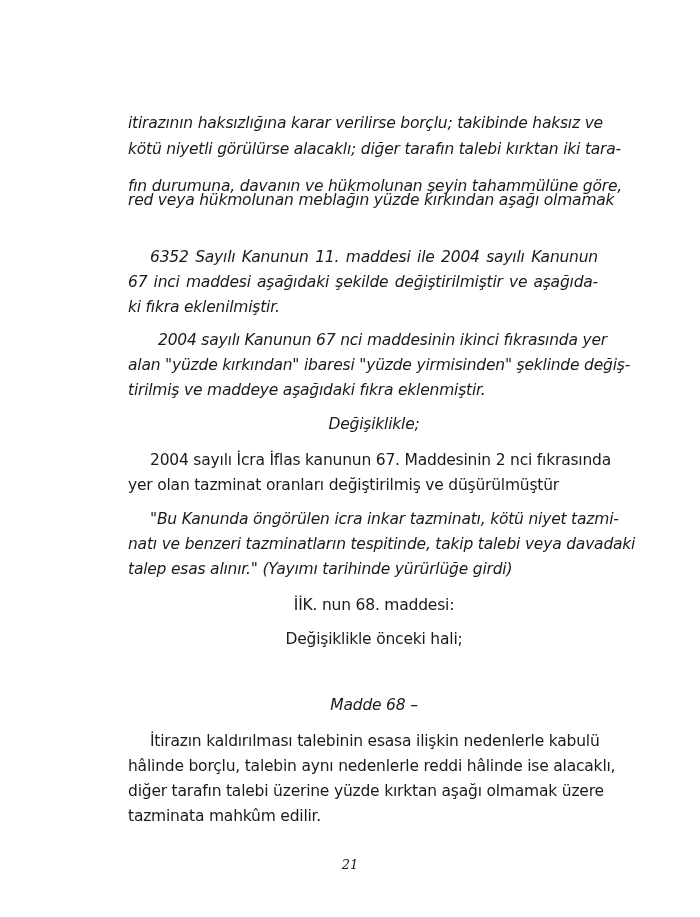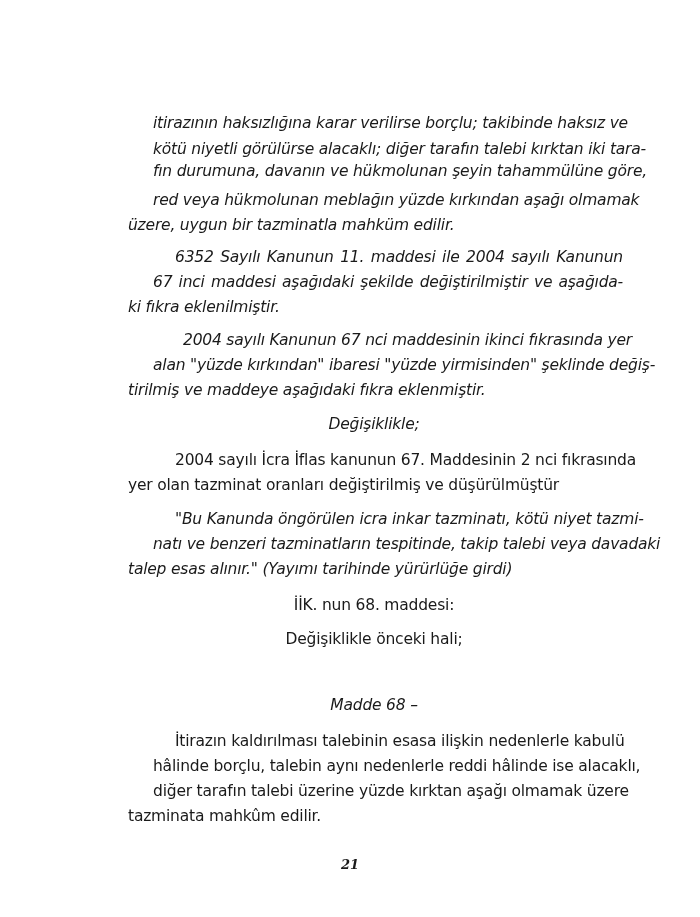--- a/index.html
+++ b/index.html
@@ -1,38 +1,37 @@
 <!DOCTYPE html>
 <html><head>
 <meta charset="utf-8">
 <style>
   html, body { margin: 0; padding: 0; background: #ffffff; }
   body { width: 700px; height: 917px; position: relative; overflow: hidden;
          font-family: "DejaVu Sans", sans-serif; color: #1a1a1a; }
   .page { position: absolute; left: 0; top: 0; width: 700px; height: 917px; background: #fff; }
   .line { position: absolute; left: 128px; width: 470px; font-size: 15.5px; line-height: 20px;
           white-space: nowrap; letter-spacing: -0.2px; }
-  .just { text-align: justify; text-align-last: justify; margin-left: 25px; }
+  .just { text-align: justify; text-align-last: justify; }
   .ind { left: 150px; width: 448px; text-align: center; }
   .ind2 { left: 158px; width: 440px; }
   .it { font-style: italic; }
   .b { font-weight: normal; }
   .page-number { position: absolute; left: 0; width: 700px; top: 857px; text-align: center;
-                 font-family: "DejaVu Serif", serif; font-style: italic; font-weight: bold; font-size: 13px; }
+                 font-family: "DejaVu Serif", serif; font-style: italic; font-weight: normal; font-size: 13px; }
 </style>
 </head>
 <body>
 
 <div class="page">
 
   <div class="line it just" style="top:113px">itirazının haksızlığına karar verilirse borçlu; takibinde haksız ve</div>
   <div class="line it just" style="top:139px">kötü niyetli görülürse alacaklı; diğer tarafın talebi kırktan iki tara-</div>
-  <div class="line it just" style="top:161px">fın durumuna, davanın ve hükmolunan şeyin tahammülüne göre,</div>
+  <div class="line it just" style="top:176px">fın durumuna, davanın ve hükmolunan şeyin tahammülüne göre,</div>
   <div class="line it just" style="top:190px">red veya hükmolunan meblağın yüzde kırkından aşağı olmamak</div>
-  <div class="line it" style="top:215px">üzere, uygun bir tazminatla mahküm edilir.</div>
 
   <div class="line b it just ind" style="top:247px">6352 Sayılı Kanunun 11. maddesi ile 2004 sayılı Kanunun</div>
   <div class="line b it just" style="top:272px">67 inci maddesi aşağıdaki şekilde değiştirilmiştir ve aşağıda-</div>
   <div class="line b it" style="top:297px">ki fıkra eklenilmiştir.</div>
 
   <div class="line it just ind2" style="top:330px">2004 sayılı Kanunun 67 nci maddesinin ikinci fıkrasında yer</div>
   <div class="line it just" style="top:355px">alan "yüzde kırkından" ibaresi "yüzde yirmisinden" şeklinde değiş-</div>
   <div class="line it" style="top:380px">tirilmiş ve maddeye aşağıdaki fıkra eklenmiştir.</div>
 
   <div class="line b it ind" style="top:414px">Değişiklikle;</div>

